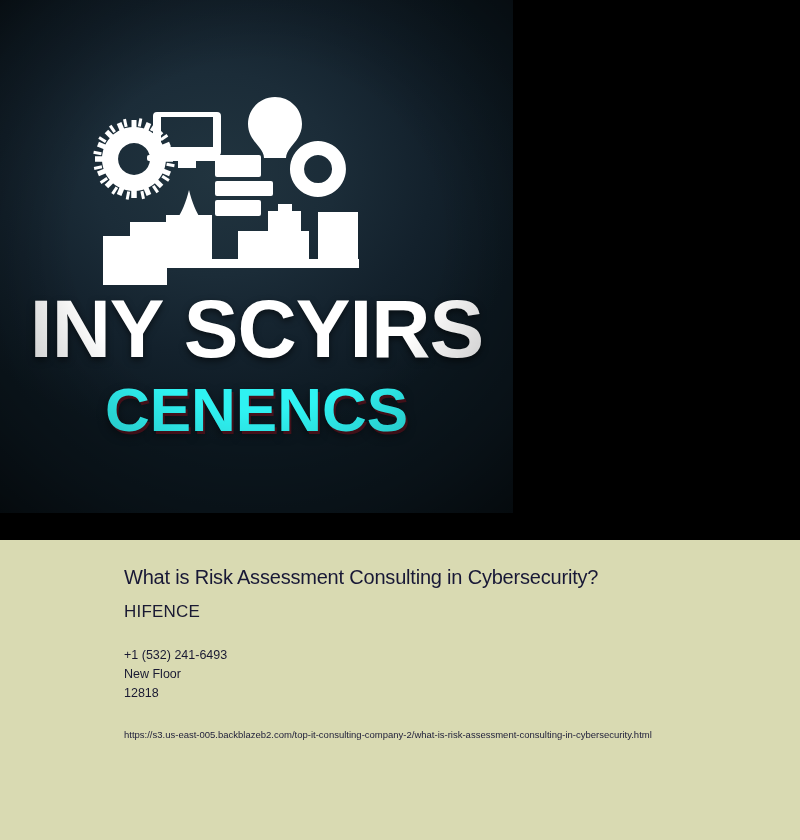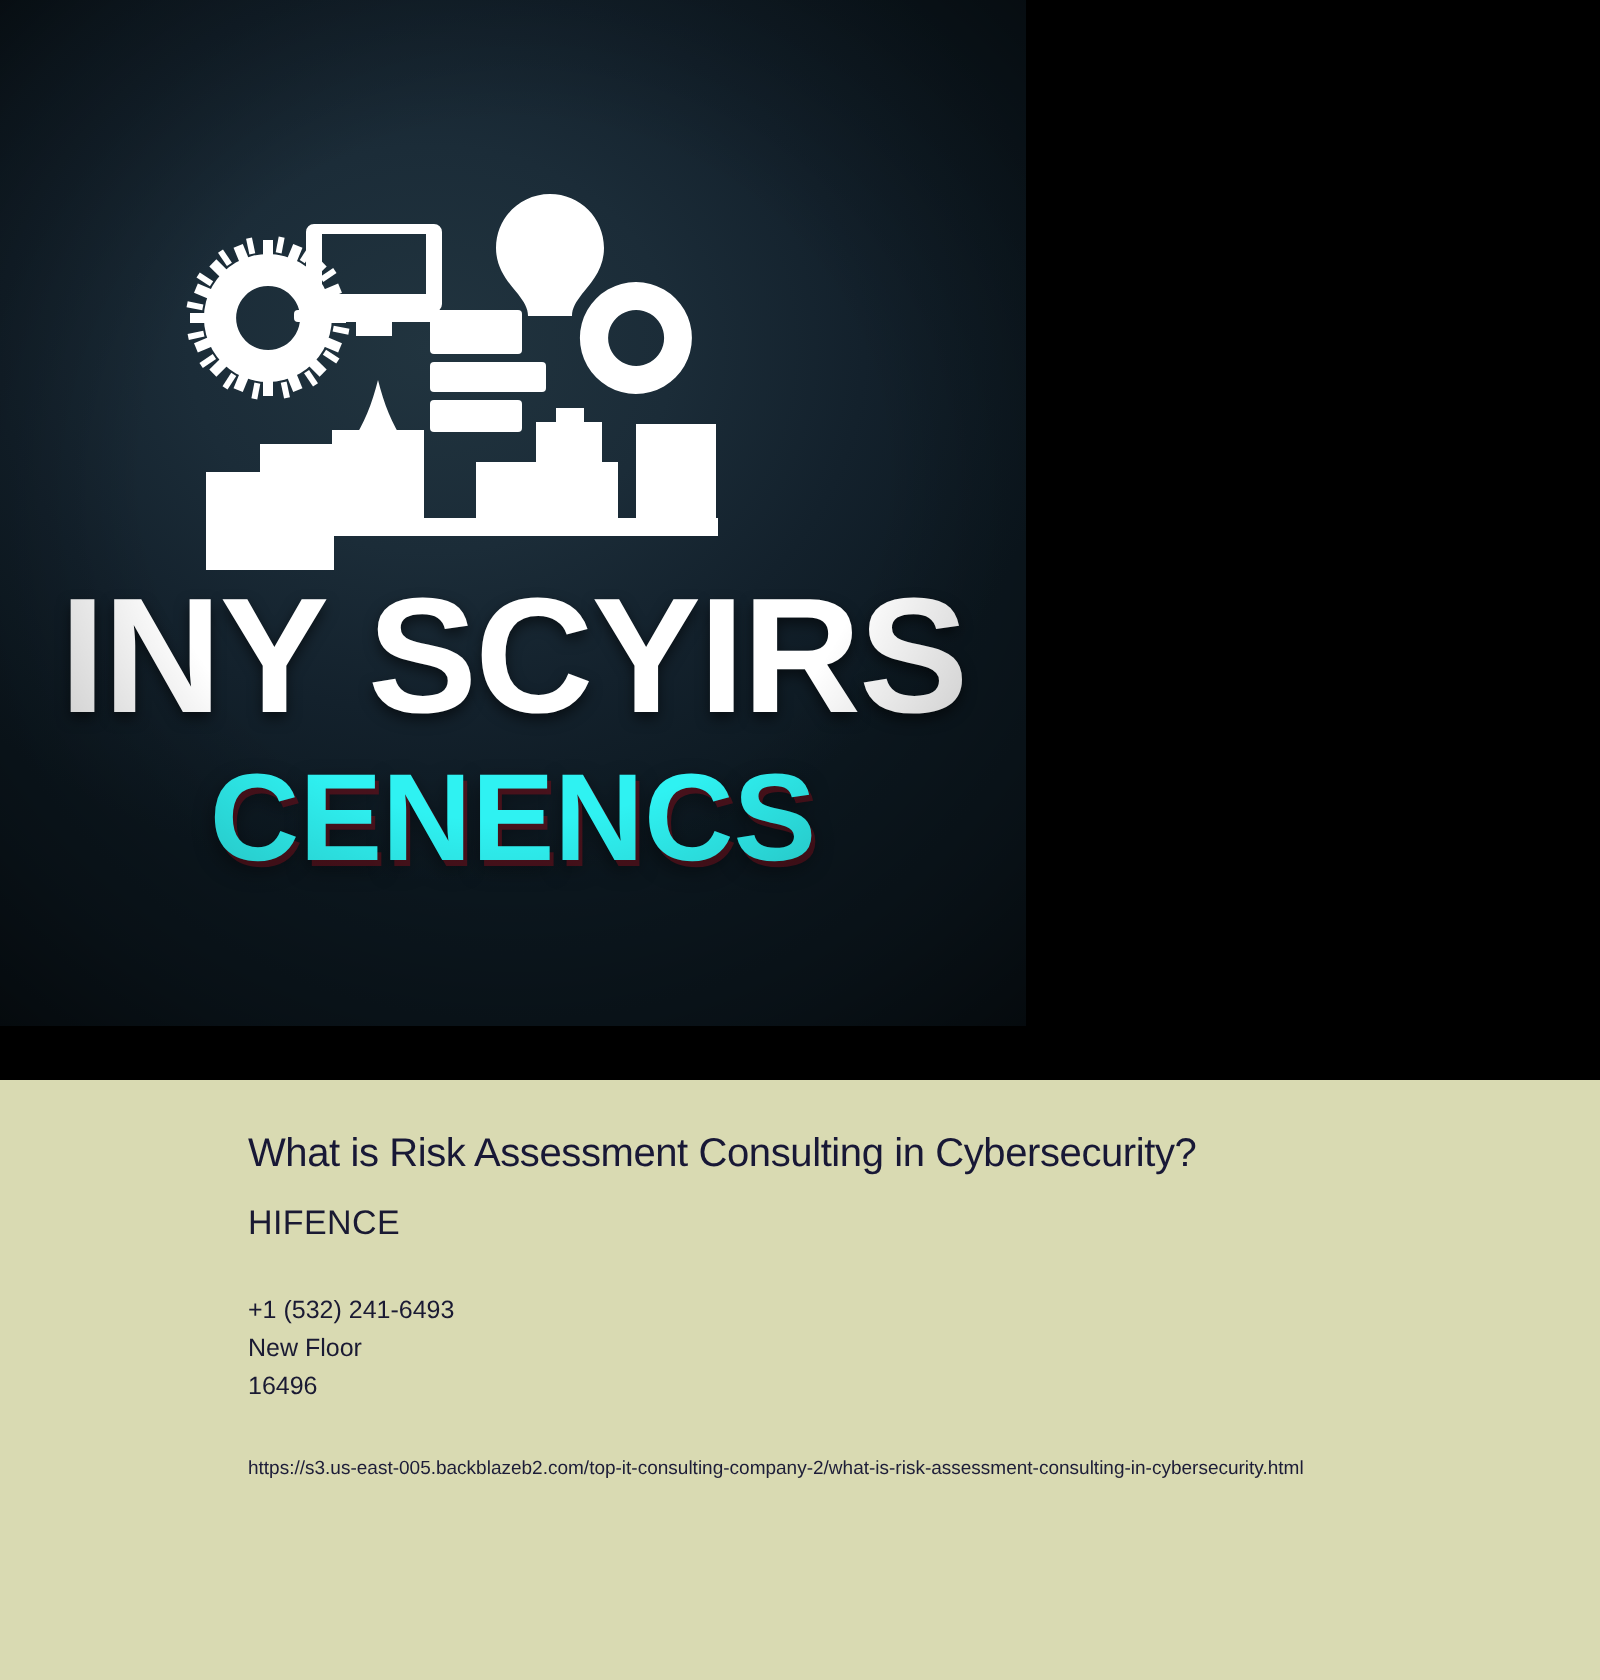--- a/index.html
+++ b/index.html
@@ -259,21 +259,21 @@
   <div class="meta-panel">
     <div class="meta-inner">
 
       <h1 class="page-title">What is Risk Assessment Consulting in Cybersecurity?</h1>
 
       <div class="brand-name">HIFENCE</div>
 
       <div class="contact-block">
         <div class="contact-line">+1 (532) 241-6493</div>
         <div class="contact-line">New Floor</div>
-        <div class="contact-line">16496</div>
+        <div class="contact-line">12818</div>
       </div>
 
       <div class="source-url">https://s3.us-east-005.backblazeb2.com/top-it-consulting-company-2/what-is-risk-assessment-consulting-in-cybersecurity.html</div>
 
     </div>
   </div>
 
 </div>
 
 </body></html>

